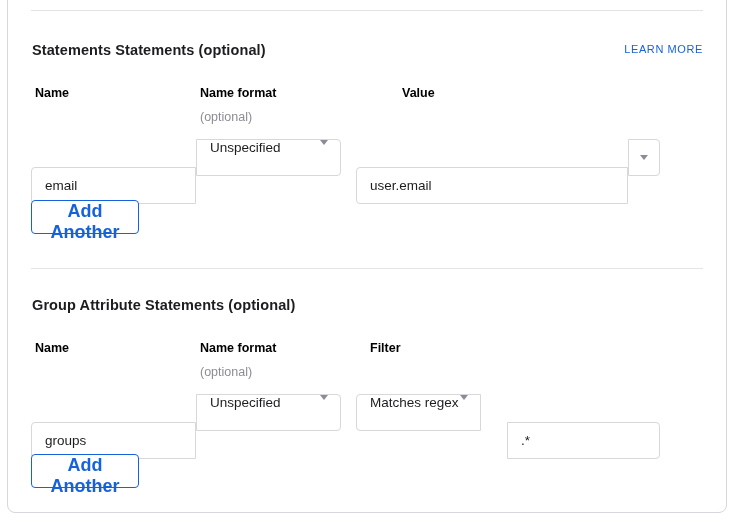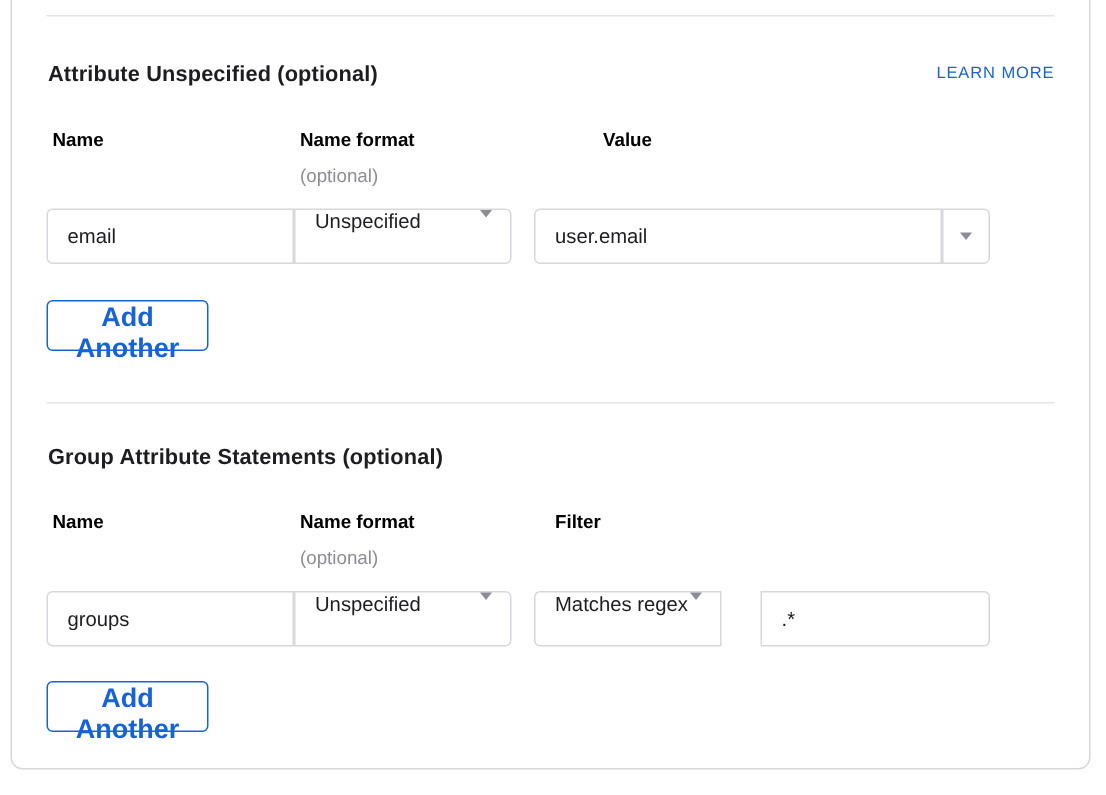--- a/index.html
+++ b/index.html
@@ -54,20 +54,21 @@
   .tbox {
     position: absolute;
     height: 37px;
     border: 1px solid #d7d7dc;
     background: #ffffff;
     font-family: "Liberation Sans", sans-serif;
     font-size: 13.5px;
     color: #1d1d21;
     padding: 0 10px 0 13px;
     outline: none;
+    margin-top: 28px;
   }
   .tbox.r-left  { border-radius: 4px 0 0 4px; }
   .tbox.r-right { border-radius: 0 4px 4px 0; }
   .selbox {
     position: absolute;
     height: 37px;
     border: 1px solid #d7d7dc;
     background: #ffffff;
     display: flex;
     align-items: flex-start;
@@ -109,21 +110,21 @@
     cursor: pointer;
   }
 </style>
 </head>
 <body>
 
 <div class="card"></div>
 
 <div class="divider" style="top:10px;"></div>
 
-<div class="section-title" style="top:42px;">Attribute Unspecified (optional)</div>
+<div class="section-title" style="top:42px;">Statements Statements (optional)</div>
 
 <a class="learn-more" style="top:43px;">LEARN MORE</a>
 
 <div class="col-label" style="left:35px; top:86px;">Name</div>
 <div class="col-label" style="left:200px; top:86px;">Name format</div>
 <div class="col-sub" style="left:200px; top:110px;">(optional)</div>
 <div class="col-label" style="left:370px; top:86px;margin-left:32px;">Value</div>
 
 <input class="tbox r-left" style="left: 31px; top: 139px; width: 165px;" type="text" value="email">
 

